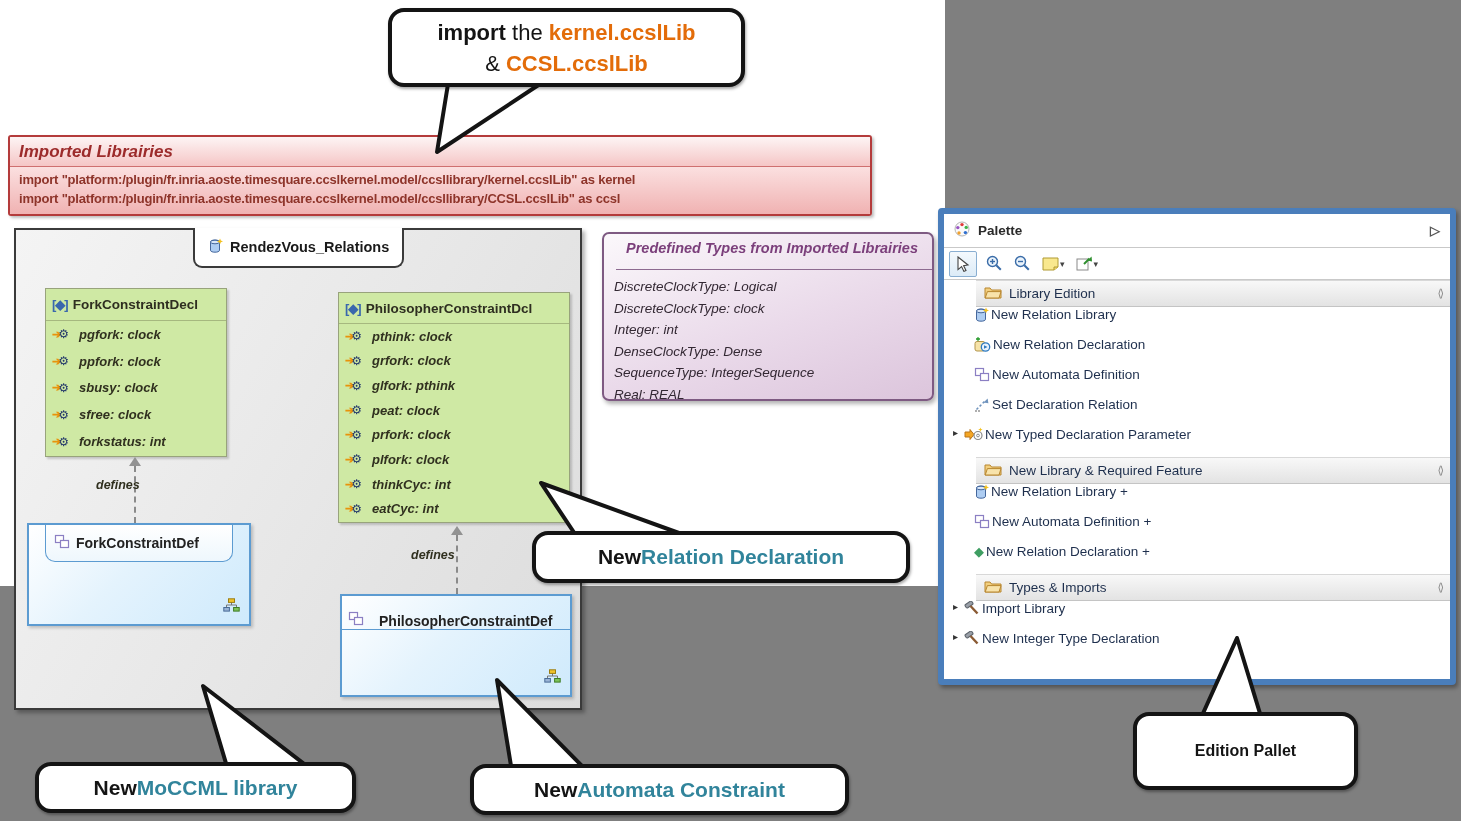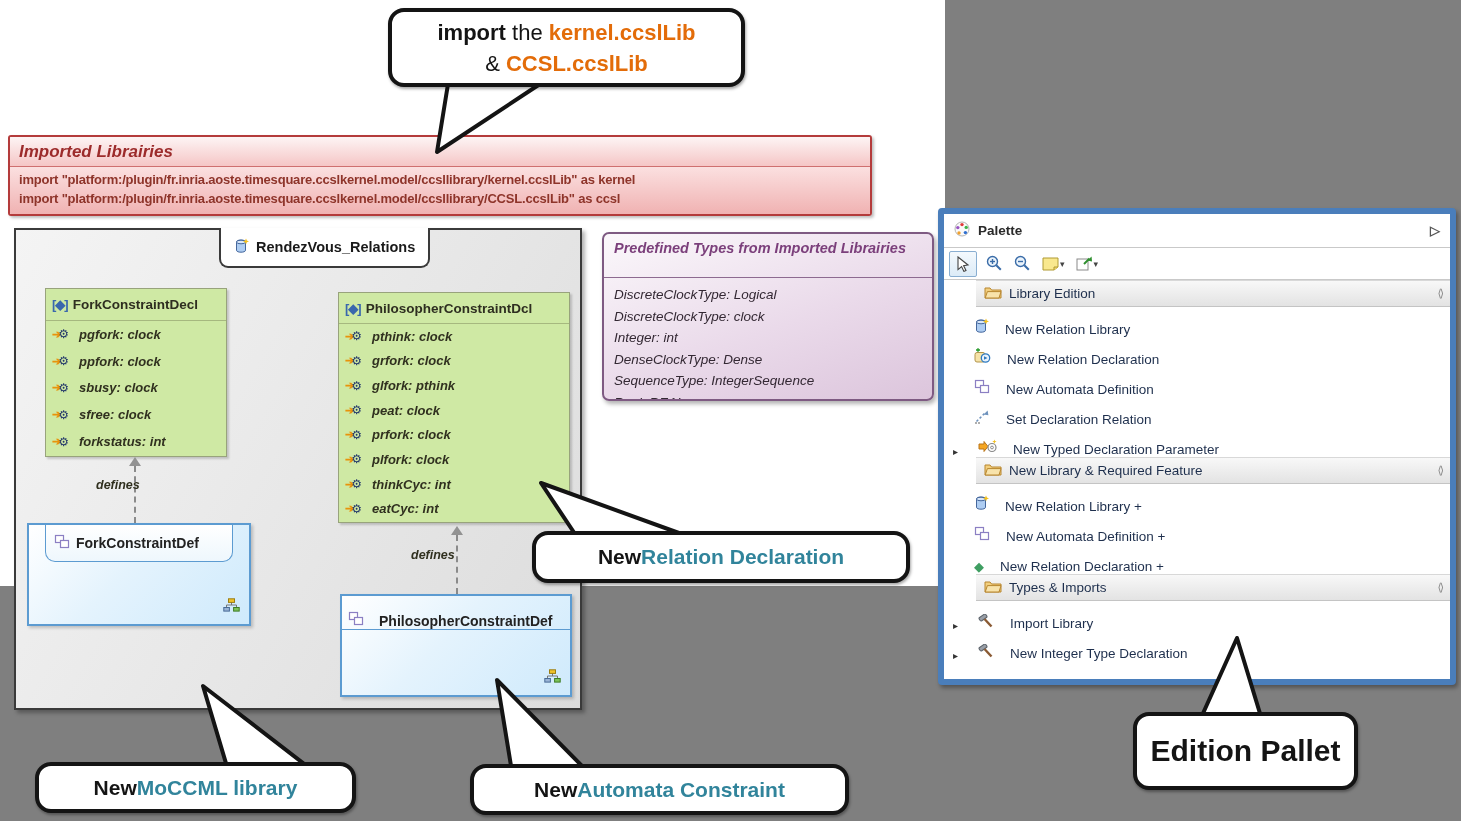--- a/index.html
+++ b/index.html
@@ -15,21 +15,21 @@
   .redbox .rtitle{padding:5px 9px 4px;font-style:italic;font-weight:bold;font-size:17px;color:#9c2b2b;
           border-bottom:1px solid #cf7070;background:linear-gradient(#fdf4f4,#f5c6c6);}
   .redbox .rbody{padding:3px 9px 6px;background:linear-gradient(#fbe0e0,#f0b2b2);}
   .redbox .rline{font-weight:bold;font-size:13px;color:#8e342a;line-height:19px;white-space:nowrap;letter-spacing:-0.2px;}
 
   
   .dpanel{position:absolute;left:14px;top:228px;width:564px;height:478px;background:linear-gradient(120deg,#f4f4f4,#dcdcdc);
           border:2px solid #3a3a3a;box-shadow:3px 3px 4px rgba(0,0,0,.3);z-index:2;}
   .pkg-tab{position:absolute;left:193px;top:228px;height:38px;background:#fff;border:2px solid #3a3a3a;border-top:none;
           border-radius:0 0 9px 9px;display:flex;align-items:center;gap:7px;padding:0 13px;z-index:3;
-          font-weight:bold;font-size:14.5px;color:#1a1a1a;margin-left:26px;}
+          font-weight:bold;font-size:14.5px;color:#1a1a1a;}
 
   .declbox{position:absolute;background:#cfe9a4;border:1px solid #98a37c;box-shadow:2px 2px 2px rgba(0,0,0,.18);z-index:3;}
   .declbox .dhead{display:flex;align-items:center;gap:5px;padding:0 6px;border-bottom:1px solid #a6b87f;
           font-weight:bold;font-size:13.5px;color:#2e2e20;}
   .badge{color:#3a67ad;font-weight:bold;font-size:13px;letter-spacing:-1px;}
   .dbody{display:flex;flex-direction:column;}
   .drow{display:flex;align-items:center;gap:5px;padding:0 6px;flex:1;}
   .dtext{font-style:italic;font-weight:600;font-size:13px;color:#30301f;white-space:nowrap;}
   .ai{display:inline-flex;align-items:center;width:22px;}
   .aa{color:#e8930c;font-size:11px;font-weight:bold;margin-right:-3px;}
@@ -55,56 +55,56 @@
   .dash{position:absolute;width:0;border-left:2px dashed #8a8a8a;z-index:3;}
   .ahead{position:absolute;width:0;height:0;border-left:6px solid transparent;border-right:6px solid transparent;
           border-bottom:9px solid #929292;z-index:3;}
   .defines{position:absolute;font-style:italic;font-weight:600;font-size:12.5px;color:#30301f;z-index:3;}
 
   
   .purplebox{position:absolute;left:602px;top:232px;width:328px;height:165px;border:2px solid #7e5a82;border-radius:7px;
           background:linear-gradient(160deg,#fbf8fb 0%,#eaDAea 55%,#dcc5dc 100%);
           background:linear-gradient(160deg,#fbf8fb 0%,#eadaea 55%,#dcc5dc 100%);
           box-shadow:2px 3px 4px rgba(0,0,0,.3);z-index:2;overflow:hidden;}
-  .purplebox .ptitle{padding:6px 10px 21px;font-weight:bold;font-style:italic;font-size:14.5px;color:#7b3f7b;
-          border-bottom:1.5px solid #8d6a90;}
+  .purplebox .ptitle{padding:6px 10px 13px;font-weight:bold;font-style:italic;font-size:14.5px;color:#7b3f7b;
+          border-bottom:1.5px solid #8d6a90;margin-left:12px;}
   .purplebox .pbody{padding:6px 10px;}
   .purplebox .pline{font-style:italic;font-size:13.5px;color:#332833;line-height:21.5px;font-weight:500;}
 
   
   .palette{position:absolute;left:938px;top:208px;width:518px;height:477px;border:6px solid #4a7ebb;border-radius:4px;
           background:#fff;box-sizing:border-box;z-index:3;box-shadow:2px 3px 4px rgba(0,0,0,.35);}
   .phead{height:33px;display:flex;align-items:center;gap:8px;padding:0 10px;border-bottom:1px solid #c9c9c9;
           font-size:13.5px;font-weight:600;color:#2a2a2a;}
   .phead .sp{flex:1;}
   .collapse{color:#555;font-size:13px;}
   .ptools{height:31px;display:flex;align-items:center;gap:7px;padding:0 5px;border-bottom:1px solid #c9c9c9;}
   .tool{display:flex;align-items:center;justify-content:center;height:24px;padding:0 2px;}
   .tool.pressed{border:1px solid #89aed1;background:linear-gradient(#f4f9fd,#dcebf7);border-radius:2px;width:22px;}
   .caret{font-size:9px;color:#444;margin-left:1px;}
   .psec{height:25px;display:flex;align-items:center;gap:7px;padding:0 8px;
           background:linear-gradient(#f8f8f8,#e3e3e3);border-top:1px solid #d8d8d8;border-bottom:1px solid #c4c4c4;
           font-size:13.5px;color:#1e2f4d;margin-left:32px;}
   .psec .sp{flex:1;}
   .pin{color:#8a8a8a;font-size:11px;letter-spacing:-2px;}
-  .pitem{height:30px;display:flex;align-items:flex-end;gap:16px;padding-left:30px;font-size:13.5px;color:#1e2f4d;}
+  .pitem{height:30px;display:flex;align-items:flex-start;gap:2px;padding-left:30px;font-size:13.5px;color:#1e2f4d;}
   .pitem.exp{padding-left:9px;}
   .expander{width:9px;font-size:10px;color:#333;}
   .gdiamond{color:#3f9e62;font-size:13px;}
 
   
   .overlay{position:absolute;left:0;top:0;z-index:5;pointer-events:none;}
   .bubble{position:absolute;background:#fff;border:4px solid #141414;border-radius:16px;z-index:6;
           display:flex;align-items:center;justify-content:center;font-weight:bold;color:#141414;
           box-shadow:1px 2px 3px rgba(0,0,0,.35);}
   .b-import{left:388px;top:8px;width:349px;height:71px;flex-direction:column;font-size:22px;line-height:31px;}
   .b-reldecl{left:532px;top:531px;width:370px;height:44px;font-size:21px;}
   .b-moccml{left:35px;top:762px;width:313px;height:43px;font-size:21px;}
   .b-automata{left:470px;top:764px;width:371px;height:43px;font-size:21px;}
-  .b-pallet{left:1133px;top:712px;width:217px;height:70px;font-size:30px;}
+  .b-pallet{left:1133px;top:712px;width:217px;height:70px;font-size:16px;}
   .orange{color:#e36c09;}
   .teal{color:#31849b;}
 </style>
 </head>
 <body>
 
 <div class="stage">
 
   <div class="canvas"></div>
 

